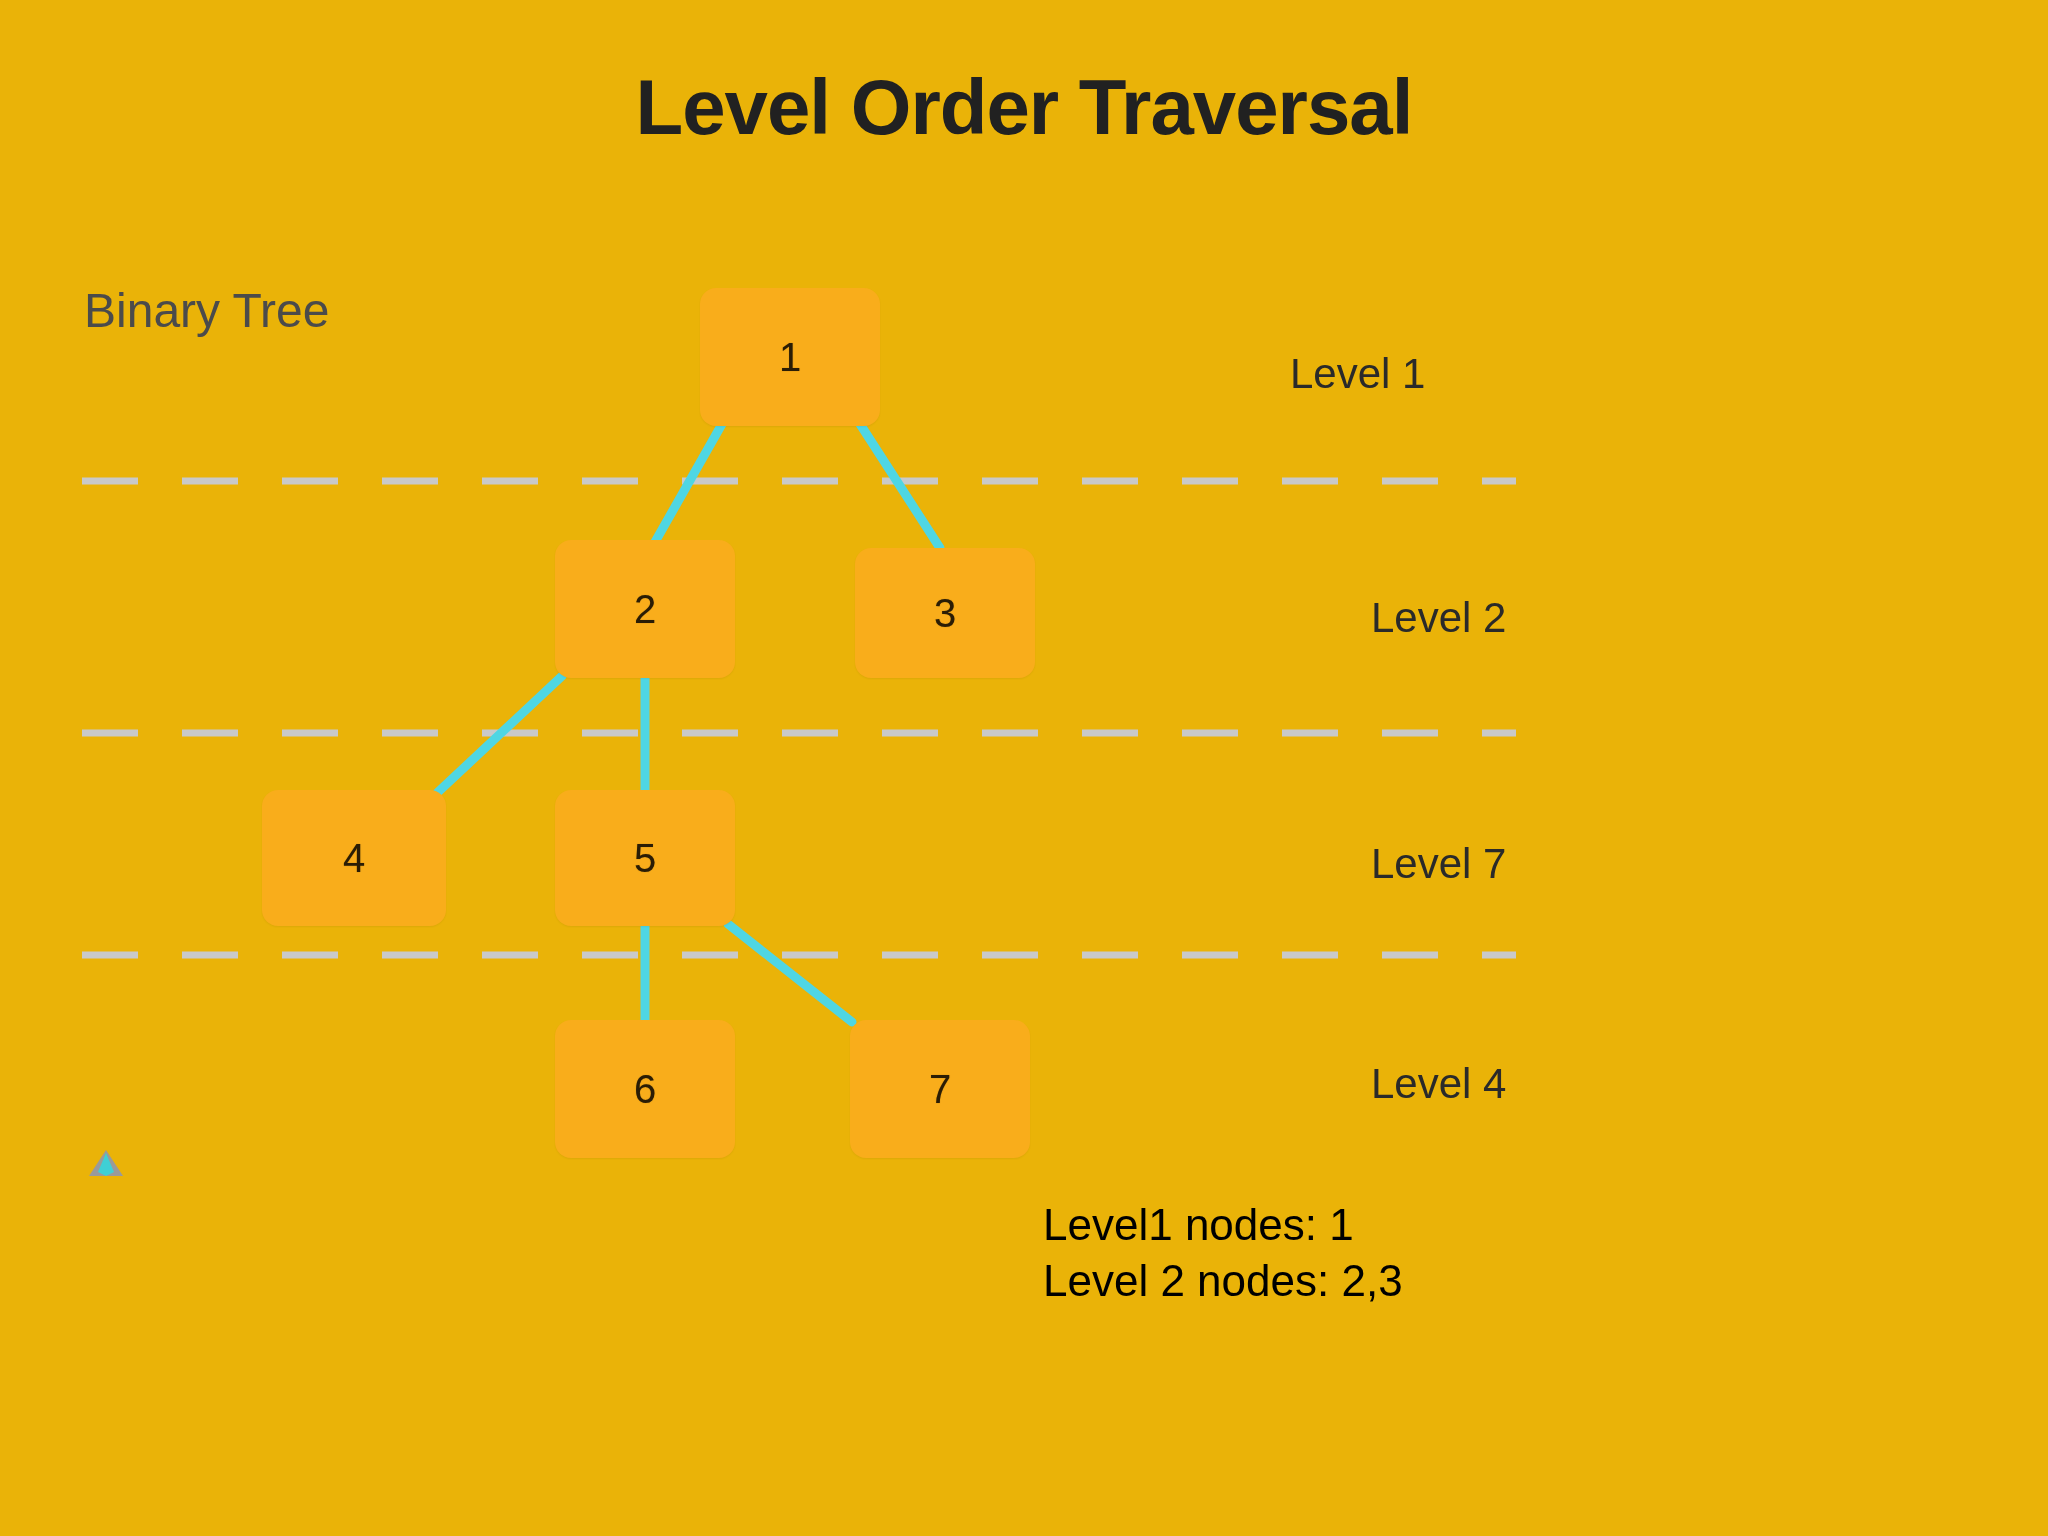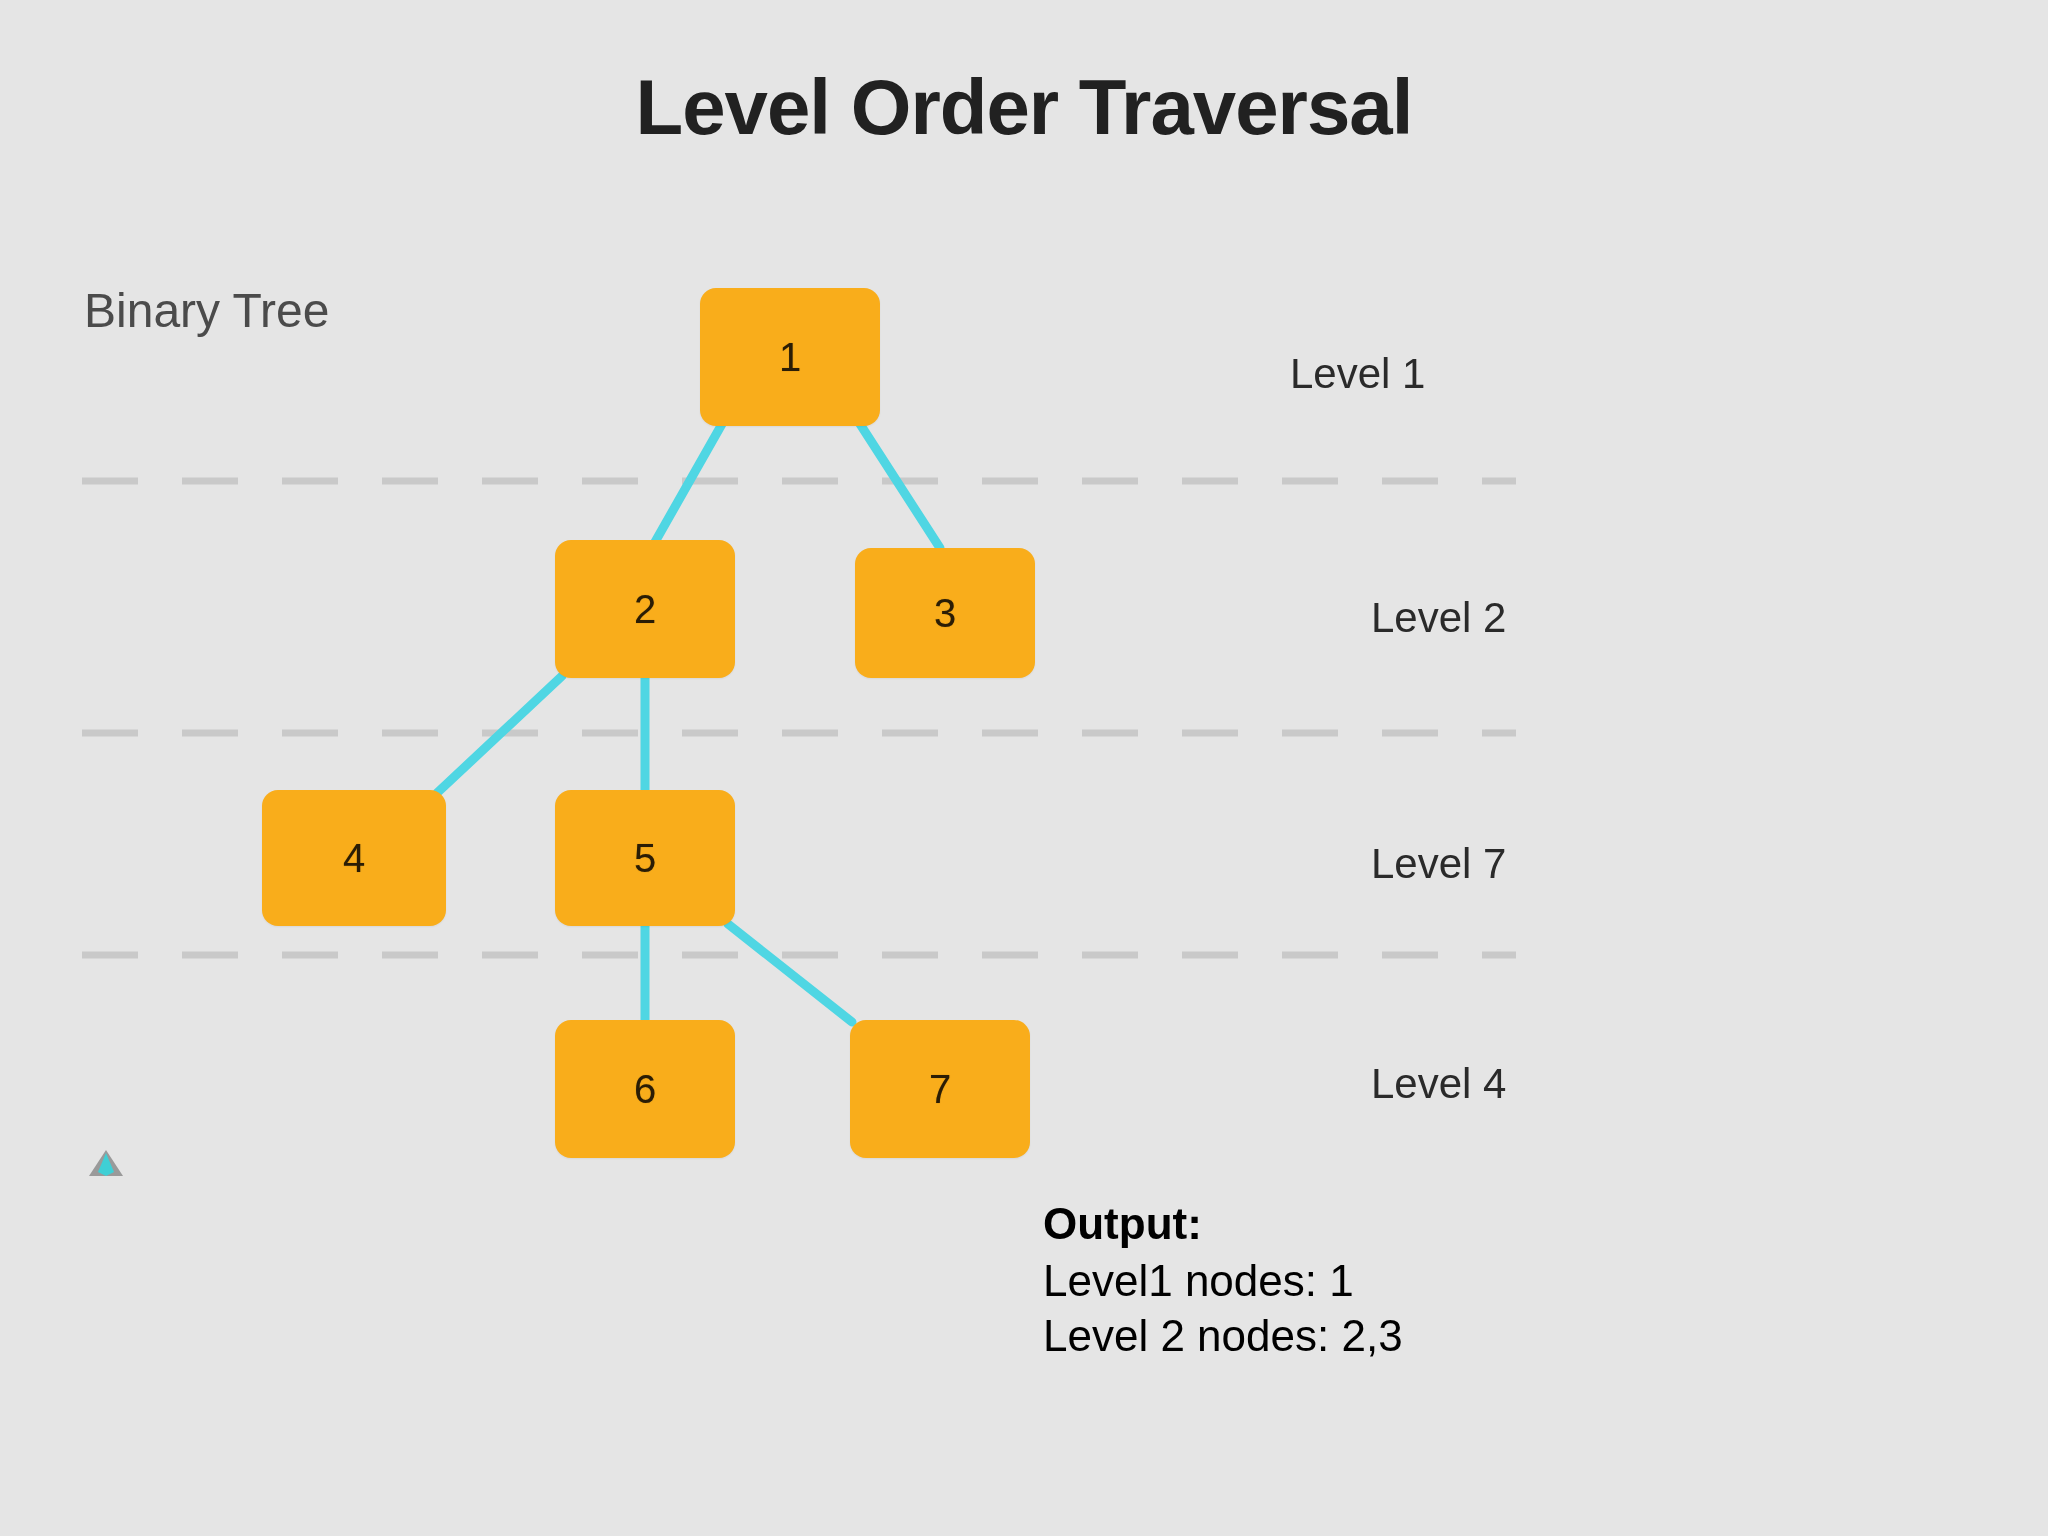--- a/index.html
+++ b/index.html
@@ -4,21 +4,21 @@
 <style>
   html, body {
     margin: 0;
     padding: 0;
     background: #ffffff;
   }
   #canvas {
     position: relative;
     width: 2048px;
     height: 1536px;
-    background: #e5e5e5;
+    background: #eab308;
     overflow: hidden;
     font-family: "Liberation Sans", sans-serif;
   }
 
   
   #title {
     position: absolute;
     left: 0;
     top: 62px;
     width: 2048px;
@@ -182,20 +182,19 @@
         <div class="level-label" style="left: 1371px; top: 1060px;">Level 4</div>
       </div>
 
     <svg id="corner-logo" viewBox="0 0 40 32">
       <path d="M20 3 L37 29 L3 29 Z" fill="#9a9a9a"></path>
       <path d="M20 6 L28 25 L20 29 L12 25 Z" fill="#3fcfd5"></path>
     </svg>
   </div>
 
   <div id="output-block">
-    <div id="output-heading">Output:</div>
     <div id="output-lines">
         <div class="output-line">Level1 nodes: 1</div>
         <div class="output-line">Level 2 nodes: 2,3</div>
       </div>
   </div>
 
 </div>
 
 </body></html>

